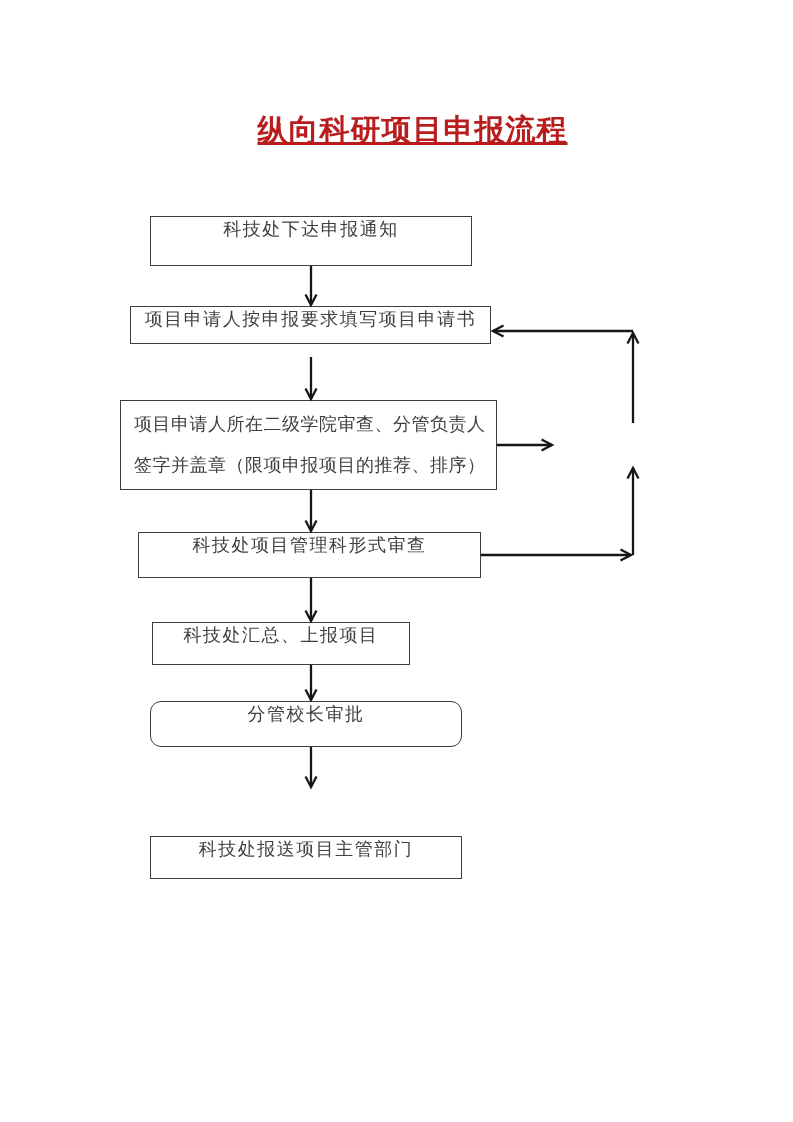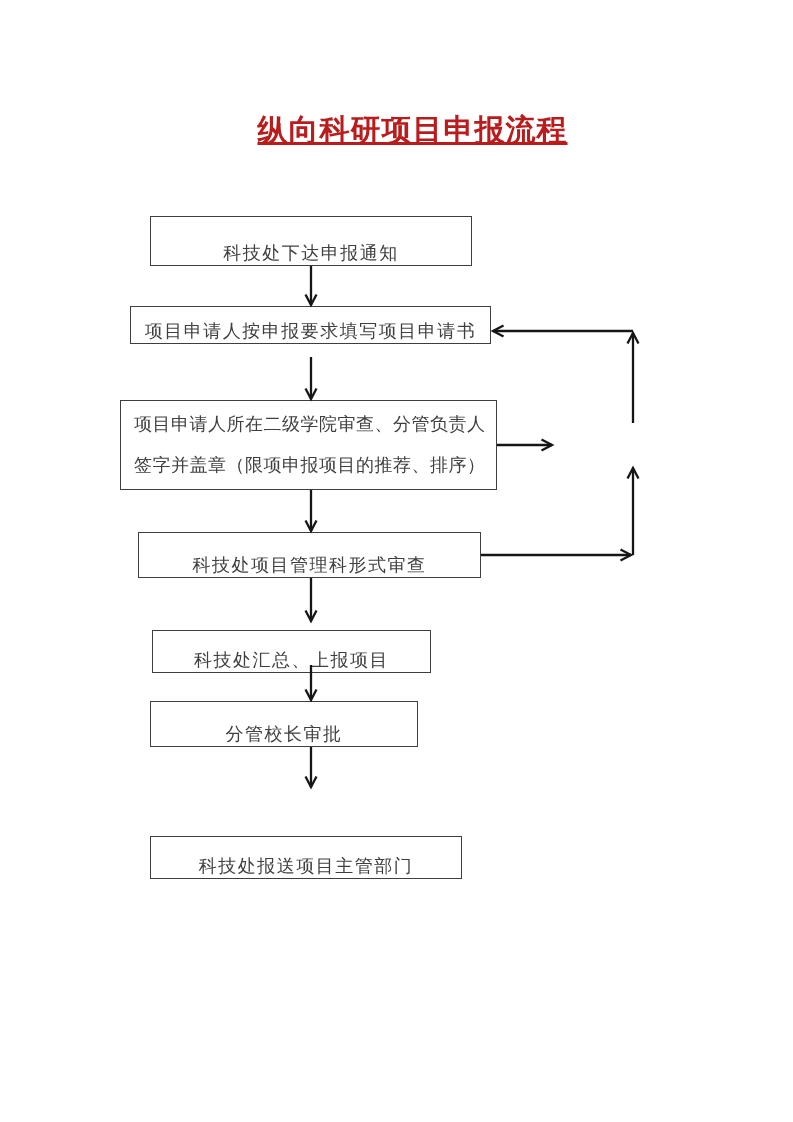--- a/index.html
+++ b/index.html
@@ -23,43 +23,43 @@
     letter-spacing: 1px;
     color: #b91c1c;
     text-decoration: underline;
   }
   .node {
     position: absolute;
     box-sizing: border-box;
     border: 1.5px solid #3e3e3e;
     background: #ffffff;
     display: flex;
-    align-items: flex-end;
+    align-items: flex-start;
     justify-content: center;
     font-size: 18px;
     letter-spacing: 1.5px;
     color: #3f3f3f;
     text-align: center;
   }
   #n1 { left: 150px; top: 216px; width: 322px; height: 50px; }
   #n2 { left: 130px; top: 306px; width: 361px; height: 38px; }
   #n3 {
     left: 120px; top: 400px; width: 377px; height: 90px;
     flex-direction: column;
     align-items: flex-start;
     justify-content: center;
     padding-left: 13px;
     line-height: 41px;
     letter-spacing: 0.5px;
     text-align: left;
   }
   #n3 span { display: block; white-space: nowrap; }
   #n4 { left: 138px; top: 532px; width: 343px; height: 46px; }
-  #n5 { left: 152px; top: 622px; width: 279px; height: 43px; margin-top: 8px; }
-  #n6 { left: 150px; top: 701px; width: 268px; height: 46px; }
+  #n5 { left: 152px; top: 622px; width: 258px; height: 43px; }
+  #n6 { left: 150px; top: 701px; width: 312px; height: 46px; border-radius: 11px; }
   #n7 { left: 150px; top: 788px; width: 312px; height: 43px; margin-top: 48px; }
   #nside { left: 553px; top: 423px; width: 160px; height: 43px; }
   .connectors {
     position: absolute;
     left: 0; top: 0;
     width: 793px; height: 1122px;
     pointer-events: none;
   }
   .connectors path {
     stroke: #161616;

